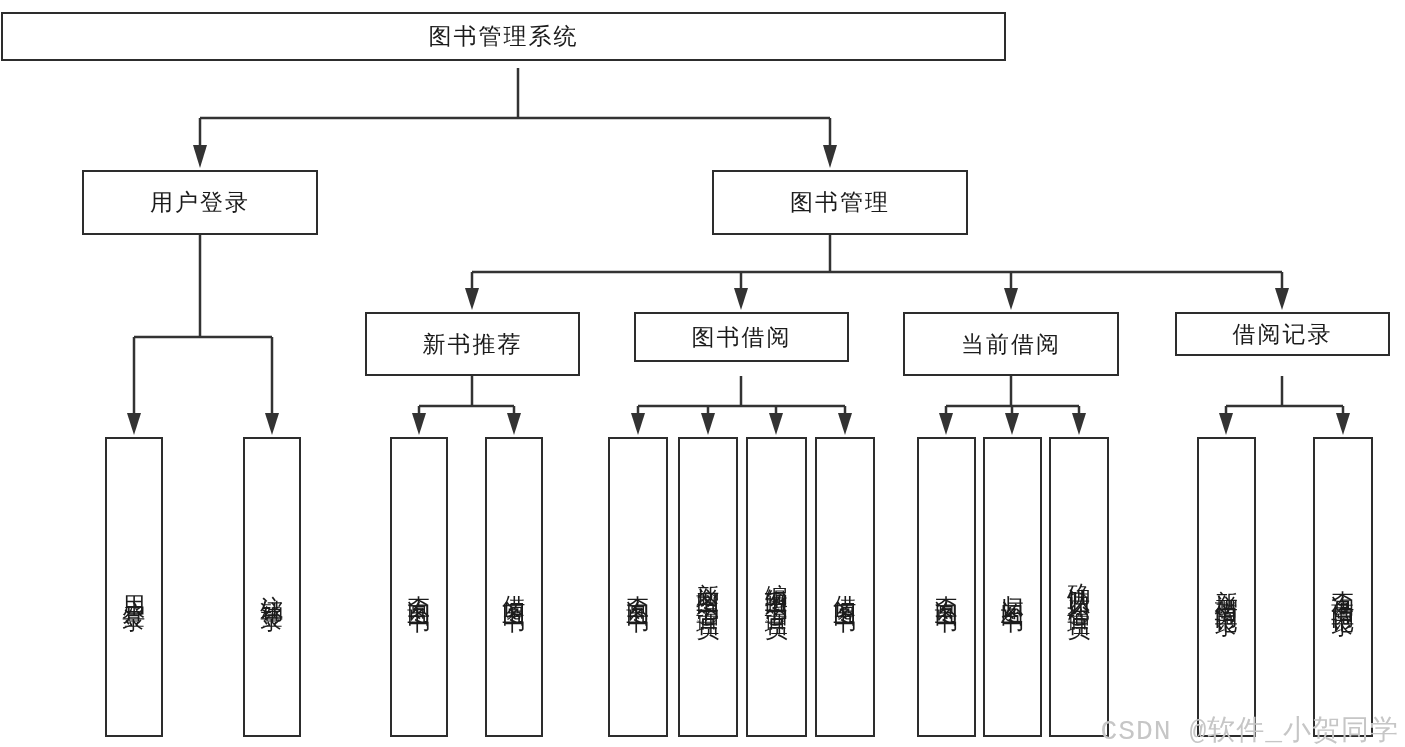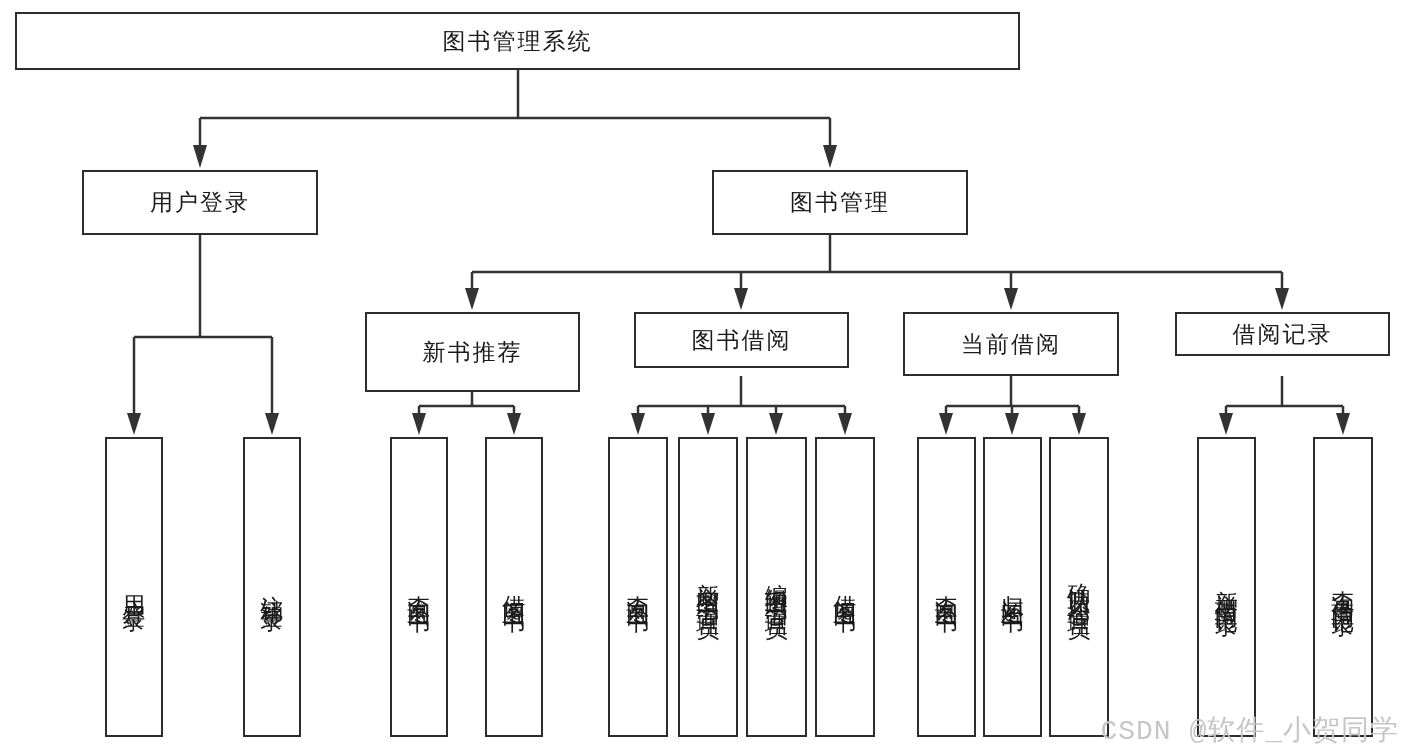--- a/index.html
+++ b/index.html
@@ -97,27 +97,27 @@
     <polygon points="769,413 783,413 776,435"></polygon>
     <polygon points="838,413 852,413 845,435"></polygon>
     <polygon points="939,413 953,413 946,435"></polygon>
     <polygon points="1005,413 1019,413 1012,435"></polygon>
     <polygon points="1072,413 1086,413 1079,435"></polygon>
     <polygon points="1219,413 1233,413 1226,435"></polygon>
     <polygon points="1336,413 1350,413 1343,435"></polygon>
   </g>
 </svg>
 
-<div class="hbox" style="left:15px;top:12px;width:1005px;height:58px">图书管理系统</div>
+<div class="hbox" style="left:1px;top:12px;width:1005px;height:49px">图书管理系统</div>
 
 <div class="hbox" style="left:82px;top:170px;width:236px;height:65px">用户登录</div>
 <div class="hbox" style="left:712px;top:170px;width:256px;height:65px">图书管理</div>
 
-<div class="hbox" style="left:365px;top:312px;width:215px;height:80px">新书推荐</div>
-<div class="hbox" style="left:634px;top:312px;width:215px;height:56px">图书借阅</div>
+<div class="hbox" style="left:365px;top:312px;width:215px;height:64px">新书推荐</div>
+<div class="hbox" style="left:634px;top:312px;width:215px;height:50px">图书借阅</div>
 <div class="hbox" style="left:903px;top:312px;width:216px;height:64px">当前借阅</div>
 <div class="hbox" style="left:1175px;top:312px;width:215px;height:44px">借阅记录</div>
 
 <div class="leaf" style="left:105px;top:437px;width:58px;height:300px">
   <span>用户登录</span>
 </div>
 <div class="leaf" style="left:243px;top:437px;width:58px;height:300px">
   <span>注销登录</span>
 </div>
 

